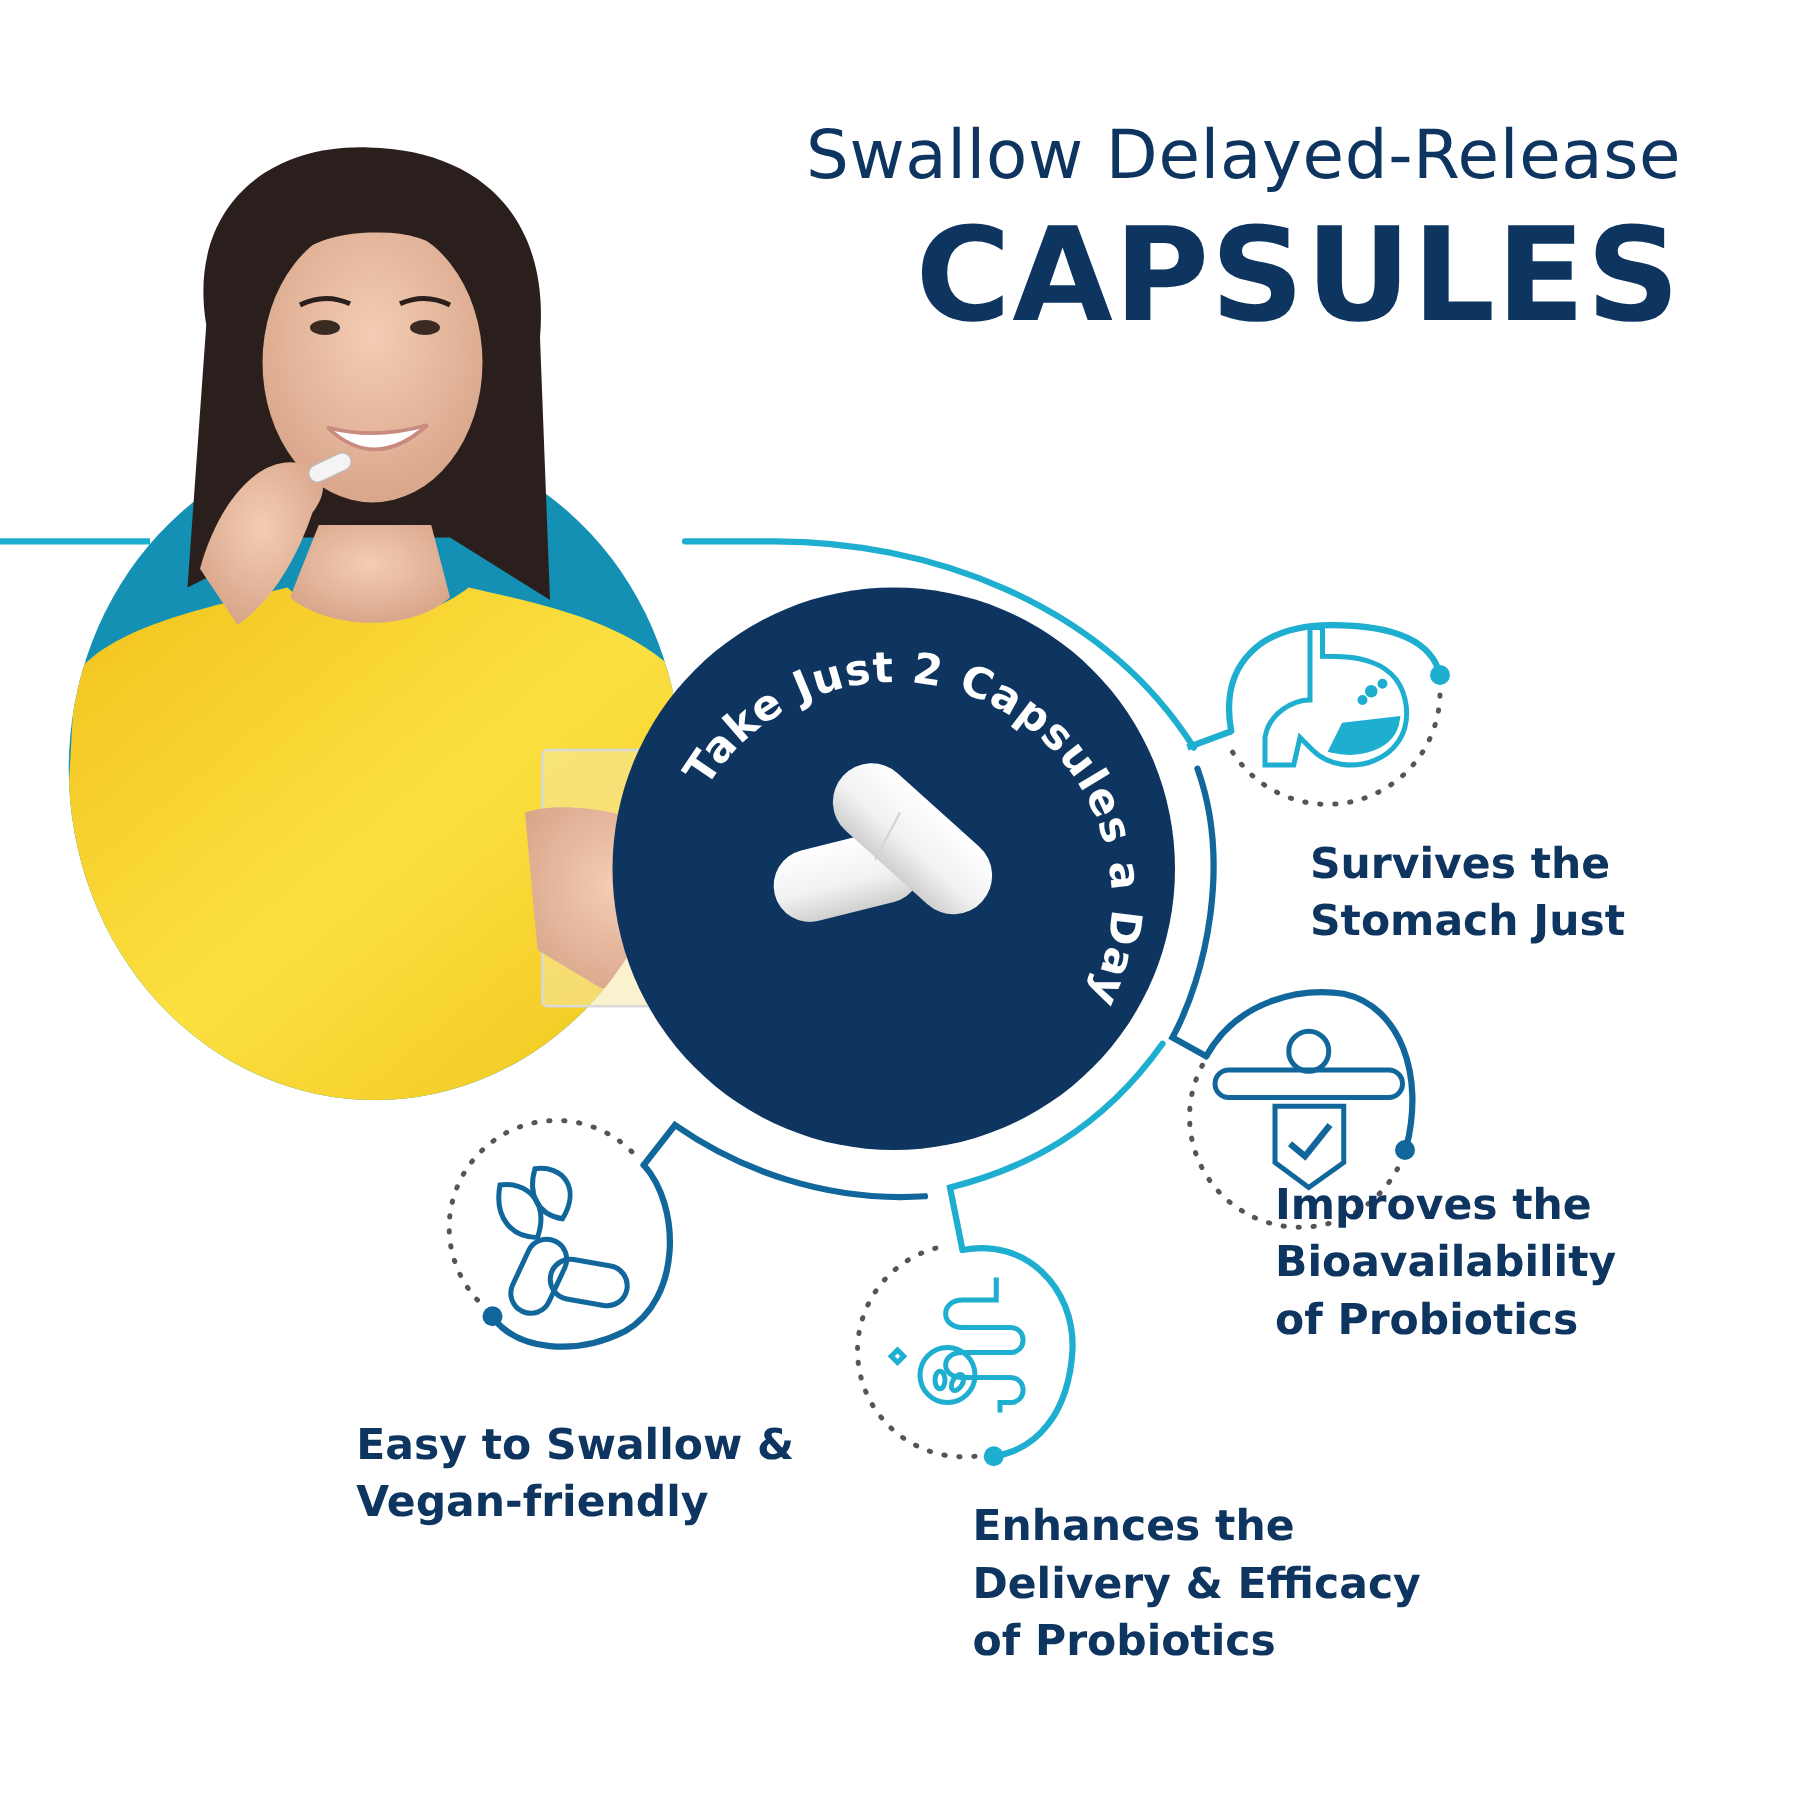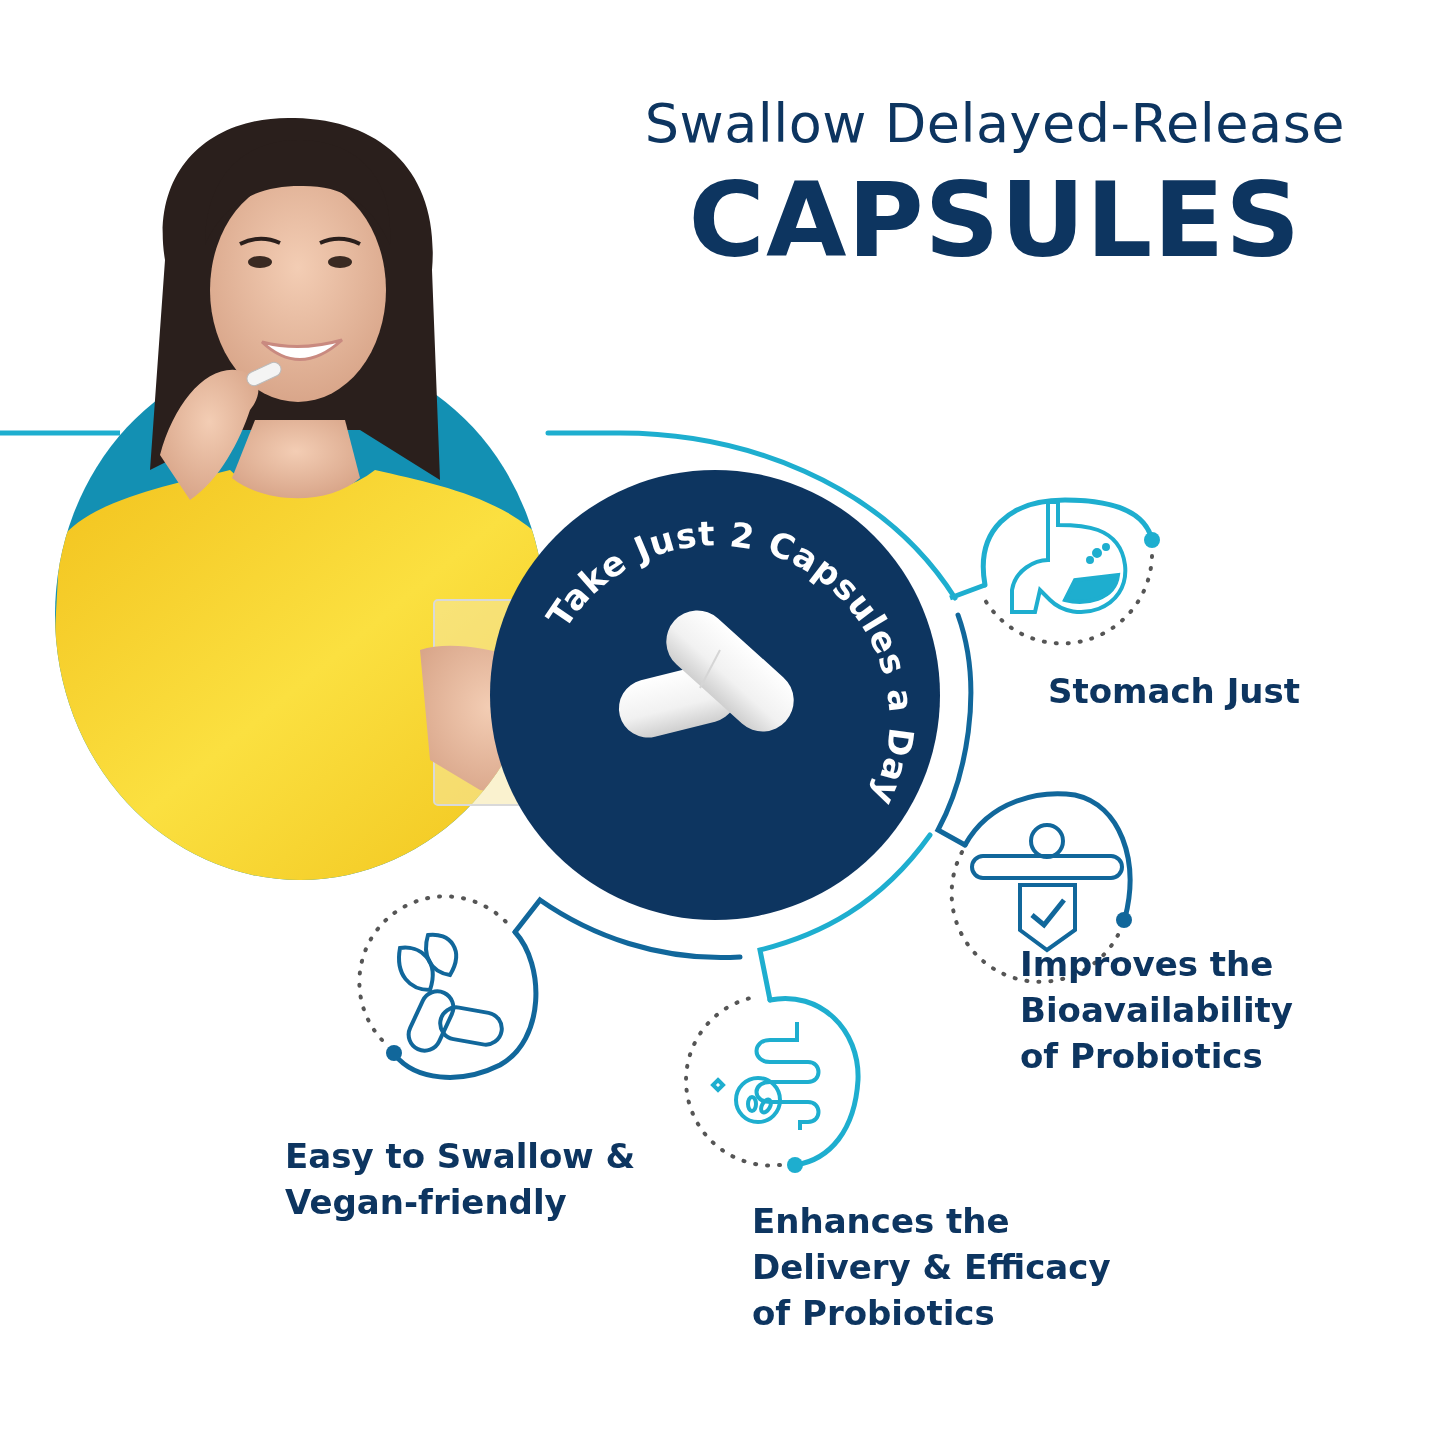--- a/index.html
+++ b/index.html
@@ -1,19 +1,19 @@
 <!DOCTYPE html>
 <html><head>
   <meta charset="utf-8">
   <style>
     html, body { margin: 0; padding: 0; background: #ffffff; }
     body { width: 1445px; height: 1445px; position: relative; overflow: hidden; font-family: "Liberation Sans", sans-serif; }
     .headline { position: absolute; right: 100px; top: 92px; text-align: right; color: #0d3560; }
     .headline .sub { font-size: 54px; font-weight: 400; letter-spacing: 0.5px; line-height: 64px; font-family: "DejaVu Sans", sans-serif; }
-    .headline .main { font-size: 104px; font-weight: 700; line-height: 120px; margin-top: 4px; font-family: "DejaVu Sans", sans-serif; letter-spacing: 1px; text-align: center; }
+    .headline .main { font-size: 104px; font-weight: 700; line-height: 120px; margin-top: 4px; font-family: "DejaVu Sans", sans-serif; letter-spacing: 1px; }
     .stage { position: absolute; left: 0; top: 0; width: 1445px; height: 1445px; }
     .feat { position: absolute; color: #0d3560; font-family: "DejaVu Sans", sans-serif; font-weight: 700; font-size: 34px; line-height: 46px; }
     .feat div { white-space: nowrap; }
   </style>
 </head>
 <body>
 
 <div class="stage">
   <svg width="1445" height="1445" viewBox="0 0 1445 1445" xmlns="http://www.w3.org/2000/svg">
     <defs>
@@ -148,28 +148,29 @@
   </svg>
 
   
   <div class="headline">
     <div class="sub">Swallow Delayed-Release</div>
     <div class="main">CAPSULES</div>
   </div>
 
   
   <div class="feat" style="left:1048px; top:668px;">
+    <div>Survives the</div>
     <div>Stomach Just</div>
   </div>
   <div class="feat" style="left:1020px; top:941px;">
     <div>Improves the</div>
     <div>Bioavailability</div>
     <div>of Probiotics</div>
   </div>
-  <div class="feat" style="left:752px; top:1198px;">
+  <div class="feat" style="left:778px; top:1198px;">
     <div>Enhances the</div>
     <div>Delivery &amp; Efficacy</div>
     <div>of Probiotics</div>
   </div>
   <div class="feat" style="left:285px; top:1133px;">
     <div>Easy to Swallow &amp;</div>
     <div>Vegan-friendly</div>
   </div>
 </div>
 

